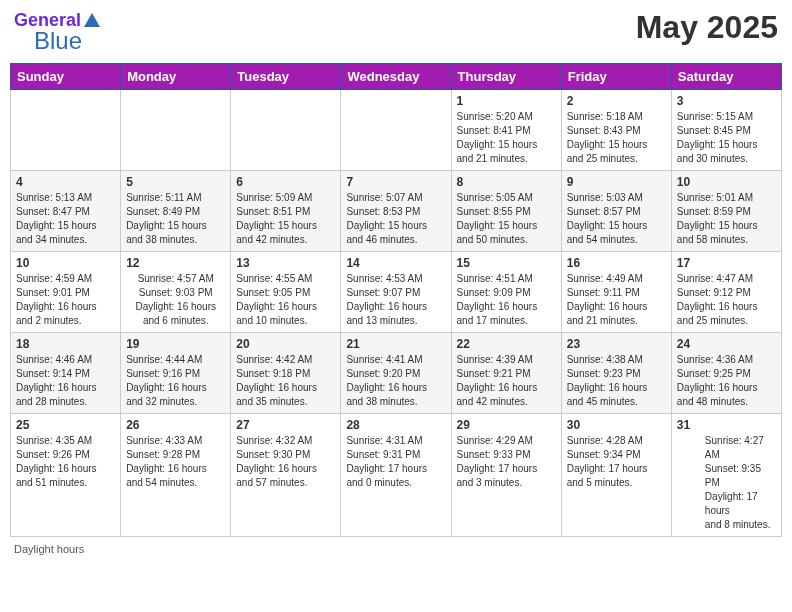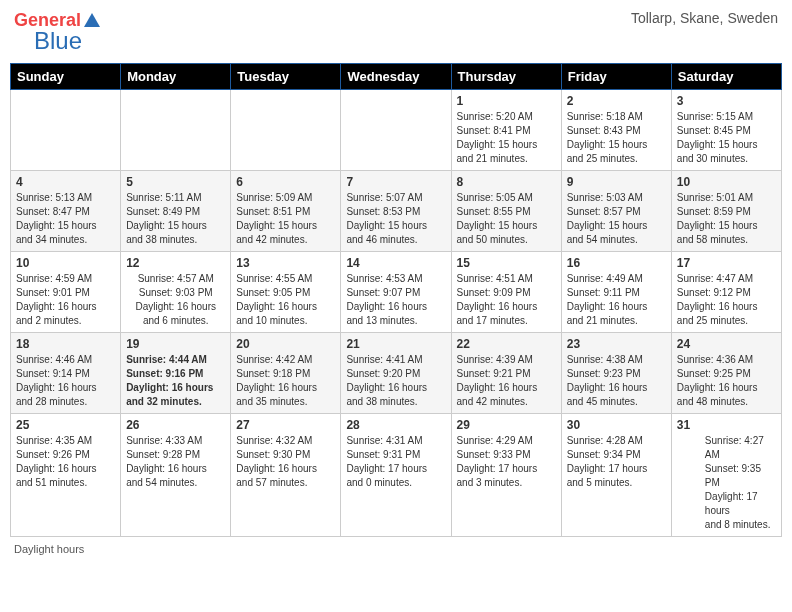--- a/index.html
+++ b/index.html
@@ -34,21 +34,21 @@
     .location-title {
       font-size: 14px;
       color: #555;
     }
     .calendar {
       width: 100%;
       border-collapse: collapse;
       border: 1px solid #ccc;
     }
     .calendar th {
-      background-color: #000000;
+      background-color: #a21caf;
       color: #fff;
       text-align: left;
       padding: 5px 6px;
       font-size: 13px;
       font-weight: bold;
       border: 1px solid #1e5a9e;
     }
     .calendar td {
       vertical-align: top;
       padding: 4px 5px;
@@ -85,30 +85,30 @@
       padding-left: 4px;
     }
   </style>
 </head>
 <body>
 
 <div class="header">
   <div class="logo">
     <div style="display:flex;flex-direction:column;align-items:center;">
       <div style="display:flex;align-items:center;gap:1px;">
-        <span style="font-size:18px;font-weight:bold;color:#ef4444;">General</span>
+        <span style="font-size:18px;font-weight:bold;color:#6d28d9;">General</span>
         <svg width="20" height="20" viewBox="0 0 20 20">
           <polygon points="10,2 18,16 2,16" fill="#2a6db5"></polygon>
         </svg>
       </div>
       <span style="font-size:24px;font-weight:normal;color:#2a6db5;margin-top:-4px;">Blue</span>
     </div>
   </div>
   <div class="title-block">
-    <div class="location-title">Tollarp, Skane, Sweden</div>
+    <div class="month-title">May 2025</div>
   </div>
 </div>
 
 <table class="calendar">
   <thead>
     <tr>
       <th>Sunday</th>
       <th>Monday</th>
       <th>Tuesday</th>
       <th>Wednesday</th>
@@ -250,21 +250,21 @@
       <tr>
         <td>
           <span class="day-number">18</span>
           <div class="day-info" style="white-space: pre-line;">Sunrise: 4:46 AM
 Sunset: 9:14 PM
 Daylight: 16 hours
 and 28 minutes.</div>
         </td>
         <td>
           <span class="day-number">19</span>
-          <div class="day-info" style="white-space: pre-line; font-weight: bold;">Sunrise: 4:44 AM
+          <div class="day-info" style="white-space: pre-line;">Sunrise: 4:44 AM
 Sunset: 9:16 PM
 Daylight: 16 hours
 and 32 minutes.</div>
         </td>
         <td>
           <span class="day-number">20</span>
           <div class="day-info" style="white-space: pre-line;">Sunrise: 4:42 AM
 Sunset: 9:18 PM
 Daylight: 16 hours
 and 35 minutes.</div>

